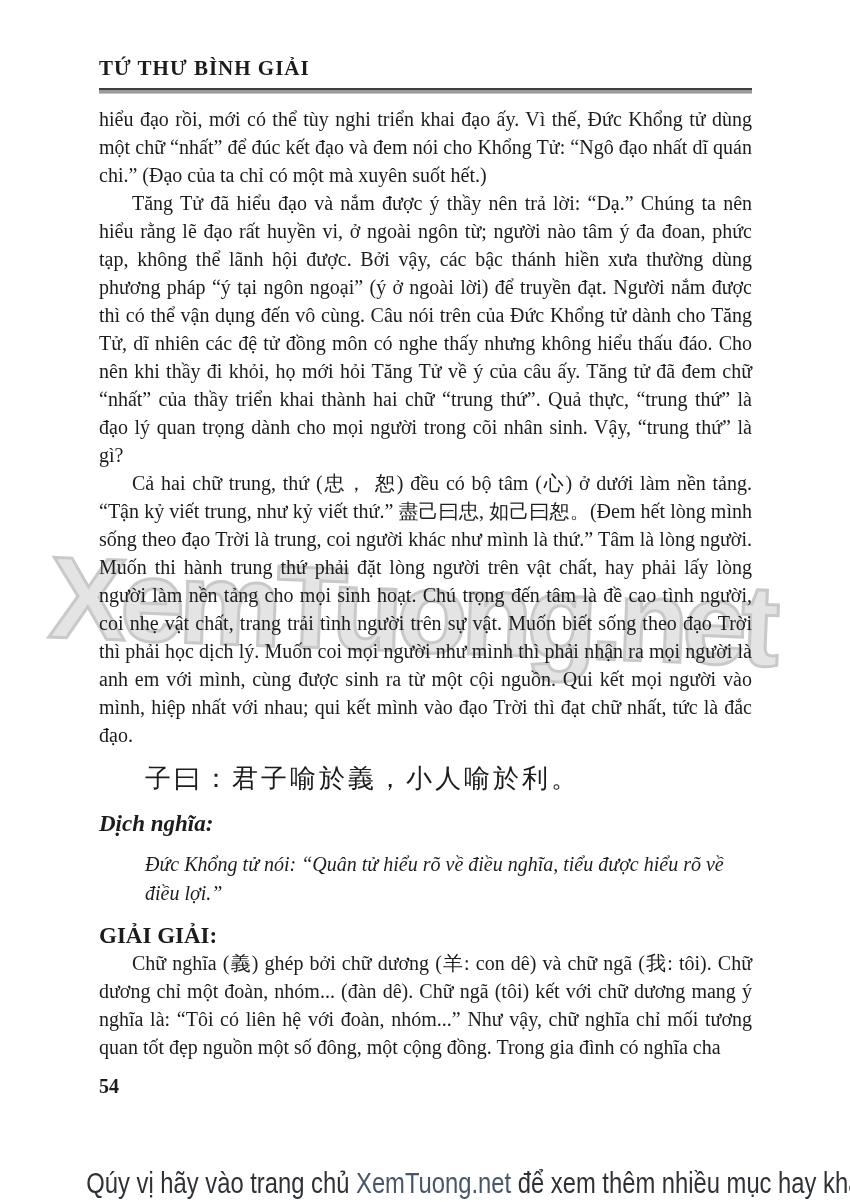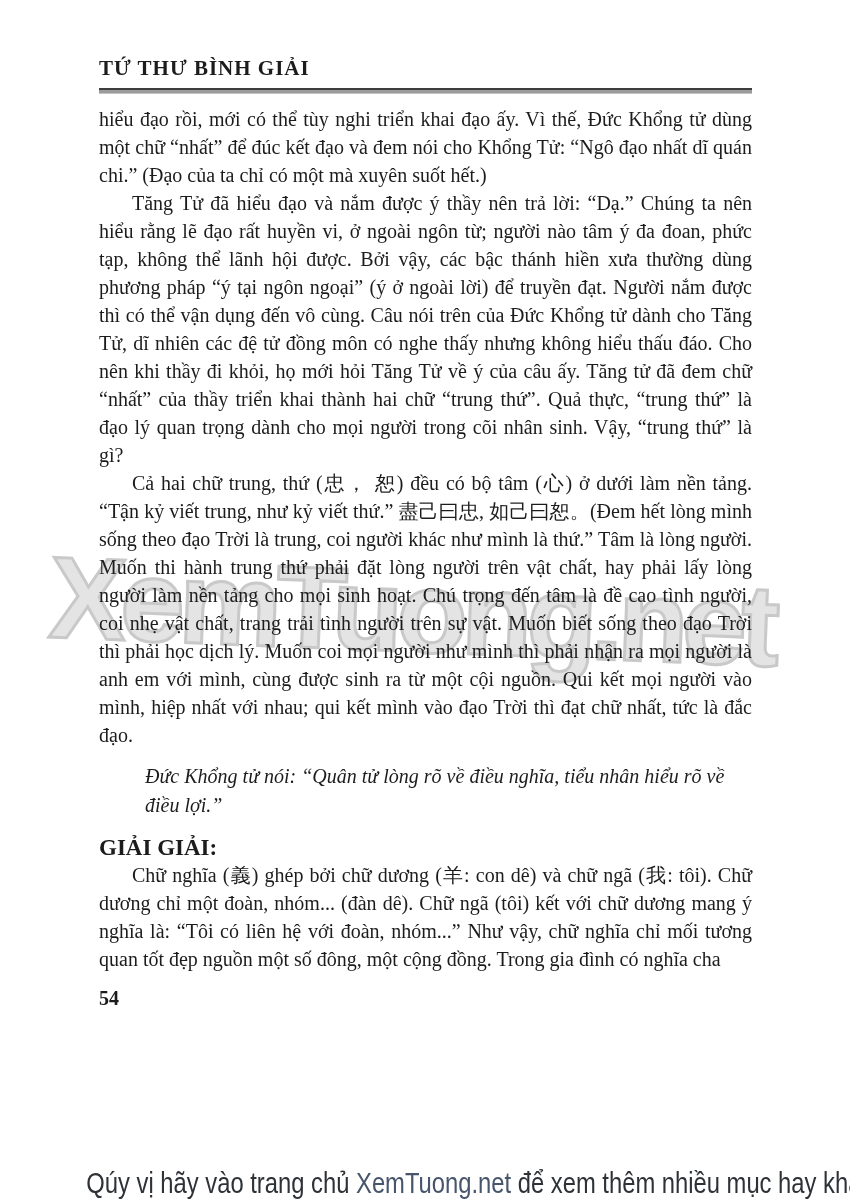--- a/index.html
+++ b/index.html
@@ -63,22 +63,24 @@
 
   <div class="content">
 
     <h1 class="title">TỨ THƯ BÌNH GIẢI</h1>
     <div class="rule"></div>
 
     <p class="para first"><span>hiểu đạo rồi, mới có thể tùy nghi triển khai đạo ấy. Vì thế, Đức Khổng tử dùng một chữ “</span><span class="it">nhất</span><span>” để đúc kết đạo và đem nói cho Khổng Tử: “</span><span class="it">Ngô đạo nhất dĩ quán chi.</span><span>” (Đạo của ta chỉ có một mà xuyên suốt hết.)</span></p>
     <p class="para indent"><span>Tăng Tử đã hiểu đạo và nắm được ý thầy nên trả lời: “</span><span class="it">Dạ.</span><span>” Chúng ta nên hiểu rằng lẽ đạo rất huyền vi, ở ngoài ngôn từ; người nào tâm ý đa đoan, phức tạp, không thể lãnh hội được. Bởi vậy, các bậc thánh hiền xưa thường dùng phương pháp “</span><span class="it">ý tại ngôn ngoại</span><span>” (ý ở ngoài lời) để truyền đạt. Người nắm được thì có thể vận dụng đến vô cùng. Câu nói trên của Đức Khổng tử dành cho Tăng Tử, dĩ nhiên các đệ tử đồng môn có nghe thấy nhưng không hiểu thấu đáo. Cho nên khi thầy đi khỏi, họ mới hỏi Tăng Tử về ý của câu ấy. Tăng tử đã đem chữ “</span><span class="it">nhất</span><span>” của thầy triển khai thành hai chữ “</span><span class="it">trung thứ</span><span>”. Quả thực, “</span><span class="it">trung thứ</span><span>” là đạo lý quan trọng dành cho mọi người trong cõi nhân sinh. Vậy, “</span><span class="it">trung thứ</span><span>” là gì?</span></p>
     <p class="para indent"><span>Cả hai chữ trung, thứ (忠， 恕) đều có bộ tâm (心) ở dưới làm nền tảng. “</span><span class="it">Tận kỷ viết trung, như kỷ viết thứ.</span><span>” 盡己曰忠, 如己曰恕。(Đem hết lòng mình sống theo đạo Trời là trung, coi người khác như mình là thứ.” Tâm là lòng người. Muốn thi hành trung thứ phải đặt lòng người trên vật chất, hay phải lấy lòng người làm nền tảng cho mọi sinh hoạt. Chú trọng đến tâm là đề cao tình người, coi nhẹ vật chất, trang trải tình người trên sự vật. Muốn biết sống theo đạo Trời thì phải học dịch lý. Muốn coi mọi người như mình thì phải nhận ra mọi người là anh em với mình, cùng được sinh ra từ một cội nguồn. Qui kết mọi người vào mình, hiệp nhất với nhau; qui kết mình vào đạo Trời thì đạt chữ nhất, tức là đắc đạo.</span></p>
 
+    <div class="cn">子曰：君子喻於義，小人喻於利。</div>
 
-    <div class="trans">Đức Khổng tử nói: “Quân tử lòng rõ về điều nghĩa, tiểu nhân hiểu rõ về điều lợi.”</div>
+    <div class="subhead">Dịch nghĩa:</div>
+    <div class="trans">Đức Khổng tử nói: “Quân tử hiểu rõ về điều nghĩa, tiểu được hiểu rõ về điều lợi.”</div>
 
     <div class="subhead roman">GIẢI GIẢI:</div>
     <p class="para indent binh-para">Chữ nghĩa (義) ghép bởi chữ dương (羊: con dê) và chữ ngã (我: tôi). Chữ dương chỉ một đoàn, nhóm... (đàn dê). Chữ ngã (tôi) kết với chữ dương mang ý nghĩa là: “Tôi có liên hệ với đoàn, nhóm...” Như vậy, chữ nghĩa chỉ mối tương quan tốt đẹp nguồn một số đông, một cộng đồng. Trong gia đình có nghĩa cha</p>
 
     <div class="pagenum">54</div>
   </div>
 
   <div class="footer">
     <span class="footer-inner"><span>Qúy vị hãy vào trang chủ </span><span class="brand">XemTuong.net</span><span> để xem thêm nhiều mục hay khác</span></span>
   </div>

